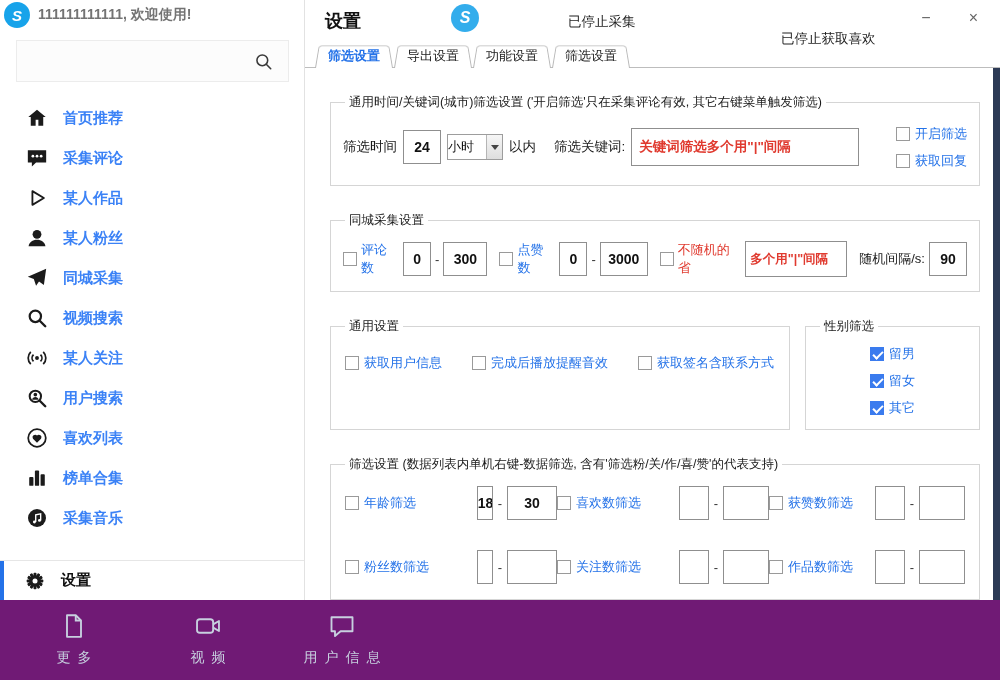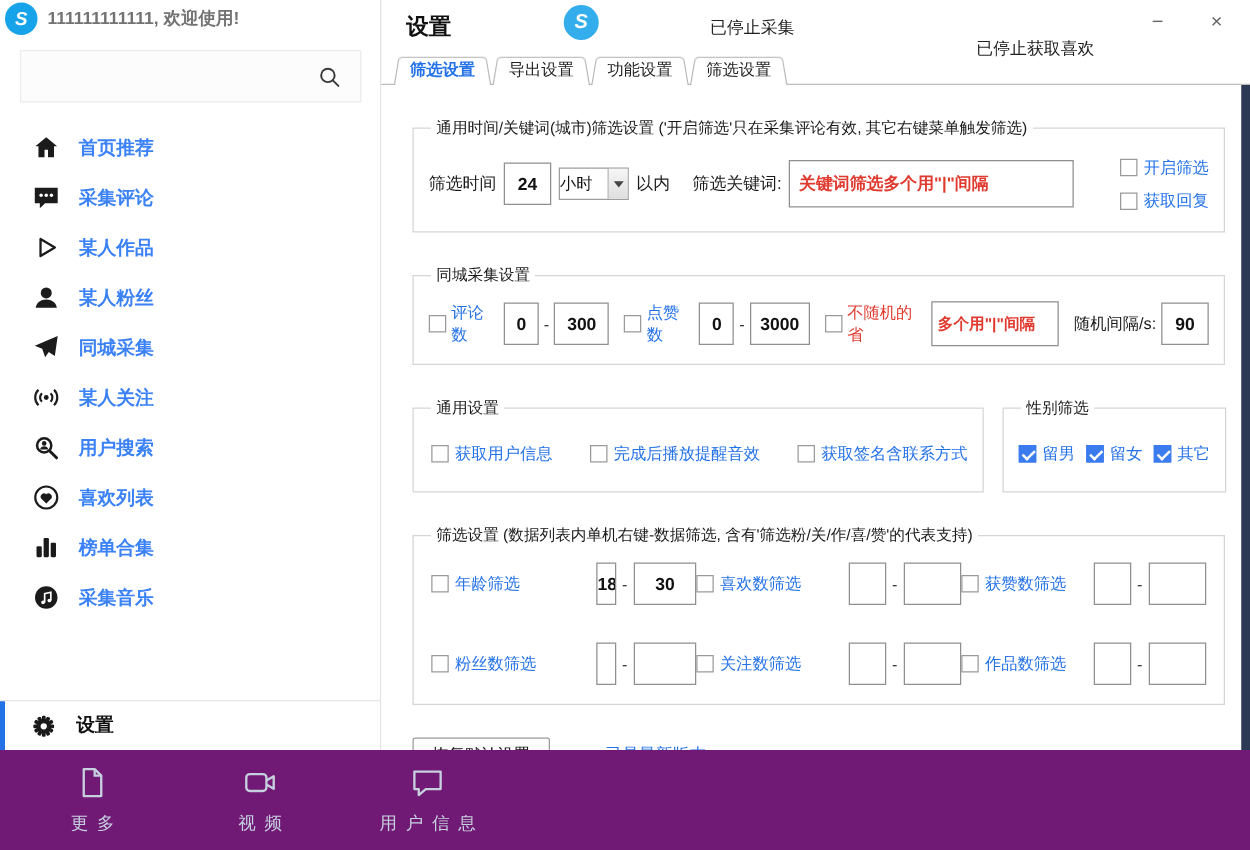--- a/index.html
+++ b/index.html
@@ -65,21 +65,21 @@
   .cb-col { margin-left:auto; display:flex; flex-direction:column; gap:9px; align-items:flex-start; }
 
   .f2row { gap:4px; min-height:40px; }
   .f2row .lbl13 { font-size:13px; }
   .ml8 { margin-left:8px; }
 
   .f34-wrap { display:flex; gap:15px; }
   .f3 { width:460px; }
   .f4 { width:175px; }
   .f3row { gap:30px; min-height:36px; padding-left:2px; }
-  .f4row { gap:9px; min-height:36px; }
+  .f4row { gap:9px; min-height:36px;flex-direction:column; }
 
   .f5row { justify-content:center; min-height:40px; }
   .f5row + .f5row { margin-top:24px; }
   .fgroup { display:flex; align-items:center; }
   .g1{width:212px}.g2{width:212px}.g3{width:196px}
   .fg-inputs { margin-left:auto; display:flex; align-items:center; gap:5px; }
   .dash { font-size:13px; color:#333; }
 
   .panel-footer { display:flex; align-items:center; gap:44px; margin-top:2px; }
   .restore-btn { height:28px; padding:0 15px; border:1px solid #9a9a9a; border-radius:2px; background:linear-gradient(#ffffff,#f0f0f0); font-size:13px; font-family:inherit; color:#111; cursor:pointer; }
@@ -149,20 +149,29 @@
           </span>
         <span>某人粉丝</span>
       </div>
       <div class="menu-item">
         <span class="mi">
             <svg viewBox="0 0 24 24" width="22" height="22">
               <path fill="#1b1b1b" d="M22 2L2 10.5l6.5 2.6L11 20.5l3.2-4.6 5.3 3.6z"></path>
             </svg>
           </span>
         <span>同城采集</span>
+      </div>
+      <div class="menu-item">
+        <span class="mi">
+            <svg viewBox="0 0 24 24" width="22" height="22">
+              <circle cx="10.2" cy="10.2" r="6.2" fill="none" stroke="#1b1b1b" stroke-width="2.4"></circle>
+              <path d="M15 15l6 6" stroke="#1b1b1b" stroke-width="2.6" stroke-linecap="round"></path>
+            </svg>
+          </span>
+        <span>视频搜索</span>
       </div>
       <div class="menu-item">
         <span class="mi">
             <svg viewBox="0 0 24 24" width="22" height="22" fill="none" stroke="#1b1b1b" stroke-width="1.9">
               <circle cx="12" cy="12" r="2.1" fill="#1b1b1b" stroke="none"></circle>
               <path d="M8.2 8.2a5.4 5.4 0 0 0 0 7.6M15.8 8.2a5.4 5.4 0 0 1 0 7.6M5.2 5.2a9.6 9.6 0 0 0 0 13.6M18.8 5.2a9.6 9.6 0 0 1 0 13.6"></path>
             </svg>
           </span>
         <span>某人关注</span>
       </div>

